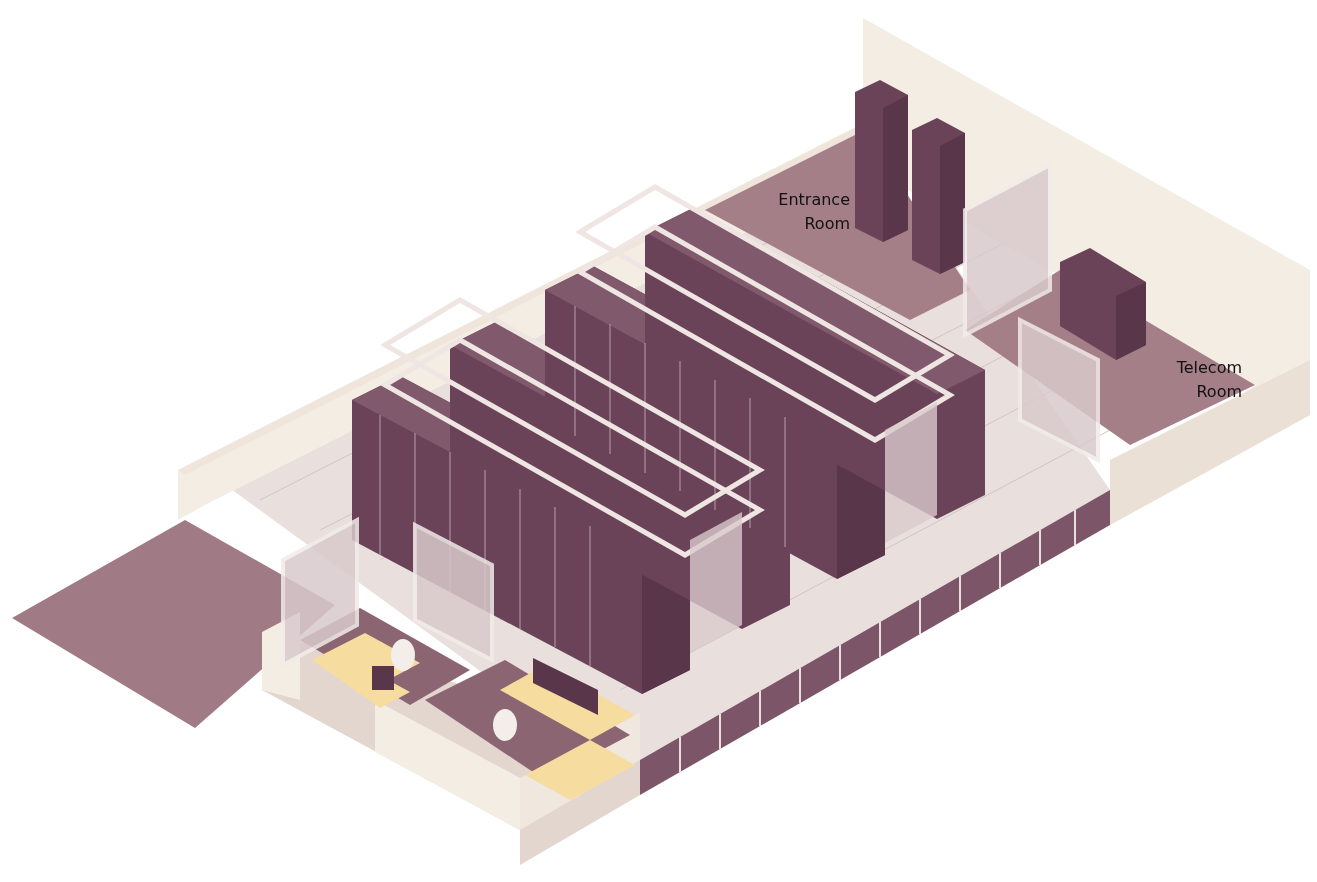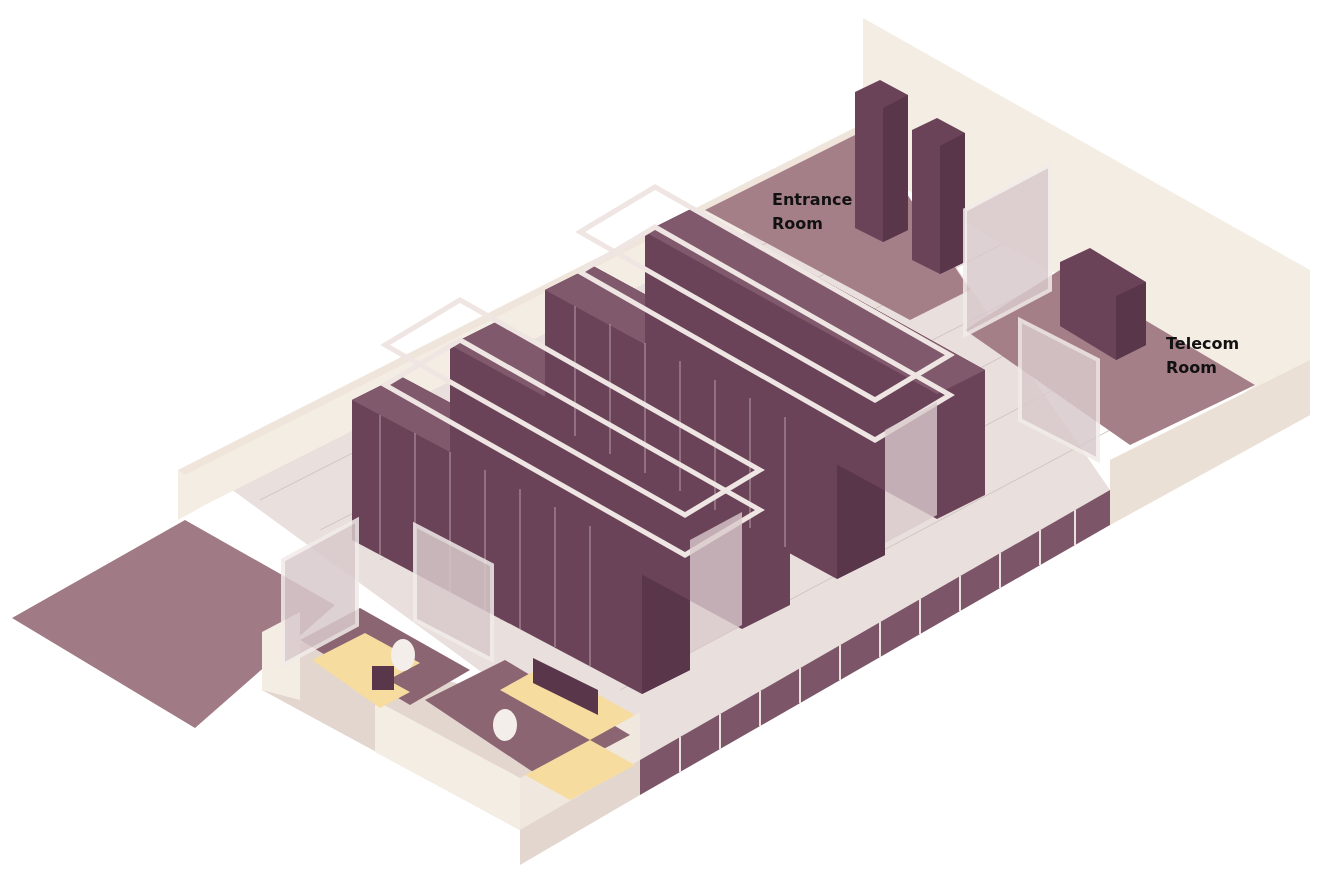--- a/index.html
+++ b/index.html
@@ -1,25 +1,25 @@
 <!DOCTYPE html>
 <html><head>
 <meta charset="utf-8">
 <style>
   html, body { margin: 0; padding: 0; background: #ffffff; }
   #stage { position: relative; width: 1317px; height: 882px; overflow: hidden; background: #ffffff; }
   svg { position: absolute; left: 0; top: 0; }
   .room-label {
     position: absolute;
     font-family: "DejaVu Sans", sans-serif;
-    font-weight: bold;
+    font-weight: normal;
     font-size: 16px;
     line-height: 24px;
     color: #111111;
-    text-align: left;
+    text-align: right;
     white-space: nowrap;
   }
 </style>
 </head>
 <body>
 
 <div id="stage">
 <svg width="1317" height="882" viewBox="0 0 1317 882">
 
   <polygon points="12,618 185,520 335,605 195,728" fill="#a07a85"></polygon>
@@ -143,17 +143,17 @@
   <ellipse cx="505" cy="725" rx="12" ry="16" fill="#f3eeea"></ellipse>
 
   <polygon points="283,560 357,520 357,625 283,665" fill="#d9c9cc" stroke="#f2ece9" stroke-width="4" opacity="0.85"></polygon>
   <polygon points="415,525 492,565 492,660 415,620" fill="#d9c9cc" stroke="#f2ece9" stroke-width="4" opacity="0.85"></polygon>
 </svg>
 
 <div class="room-label" style="left:772px; top:188px; width:78px;">
   <div>Entrance</div>
   <div>Room</div>
 </div>
-<div class="room-label" style="left:1166px; top:332px; width:76px;">
+<div class="room-label" style="left:1166px; top:356px; width:76px;">
   <div>Telecom</div>
   <div>Room</div>
 </div>
 </div>
 
 </body></html>

